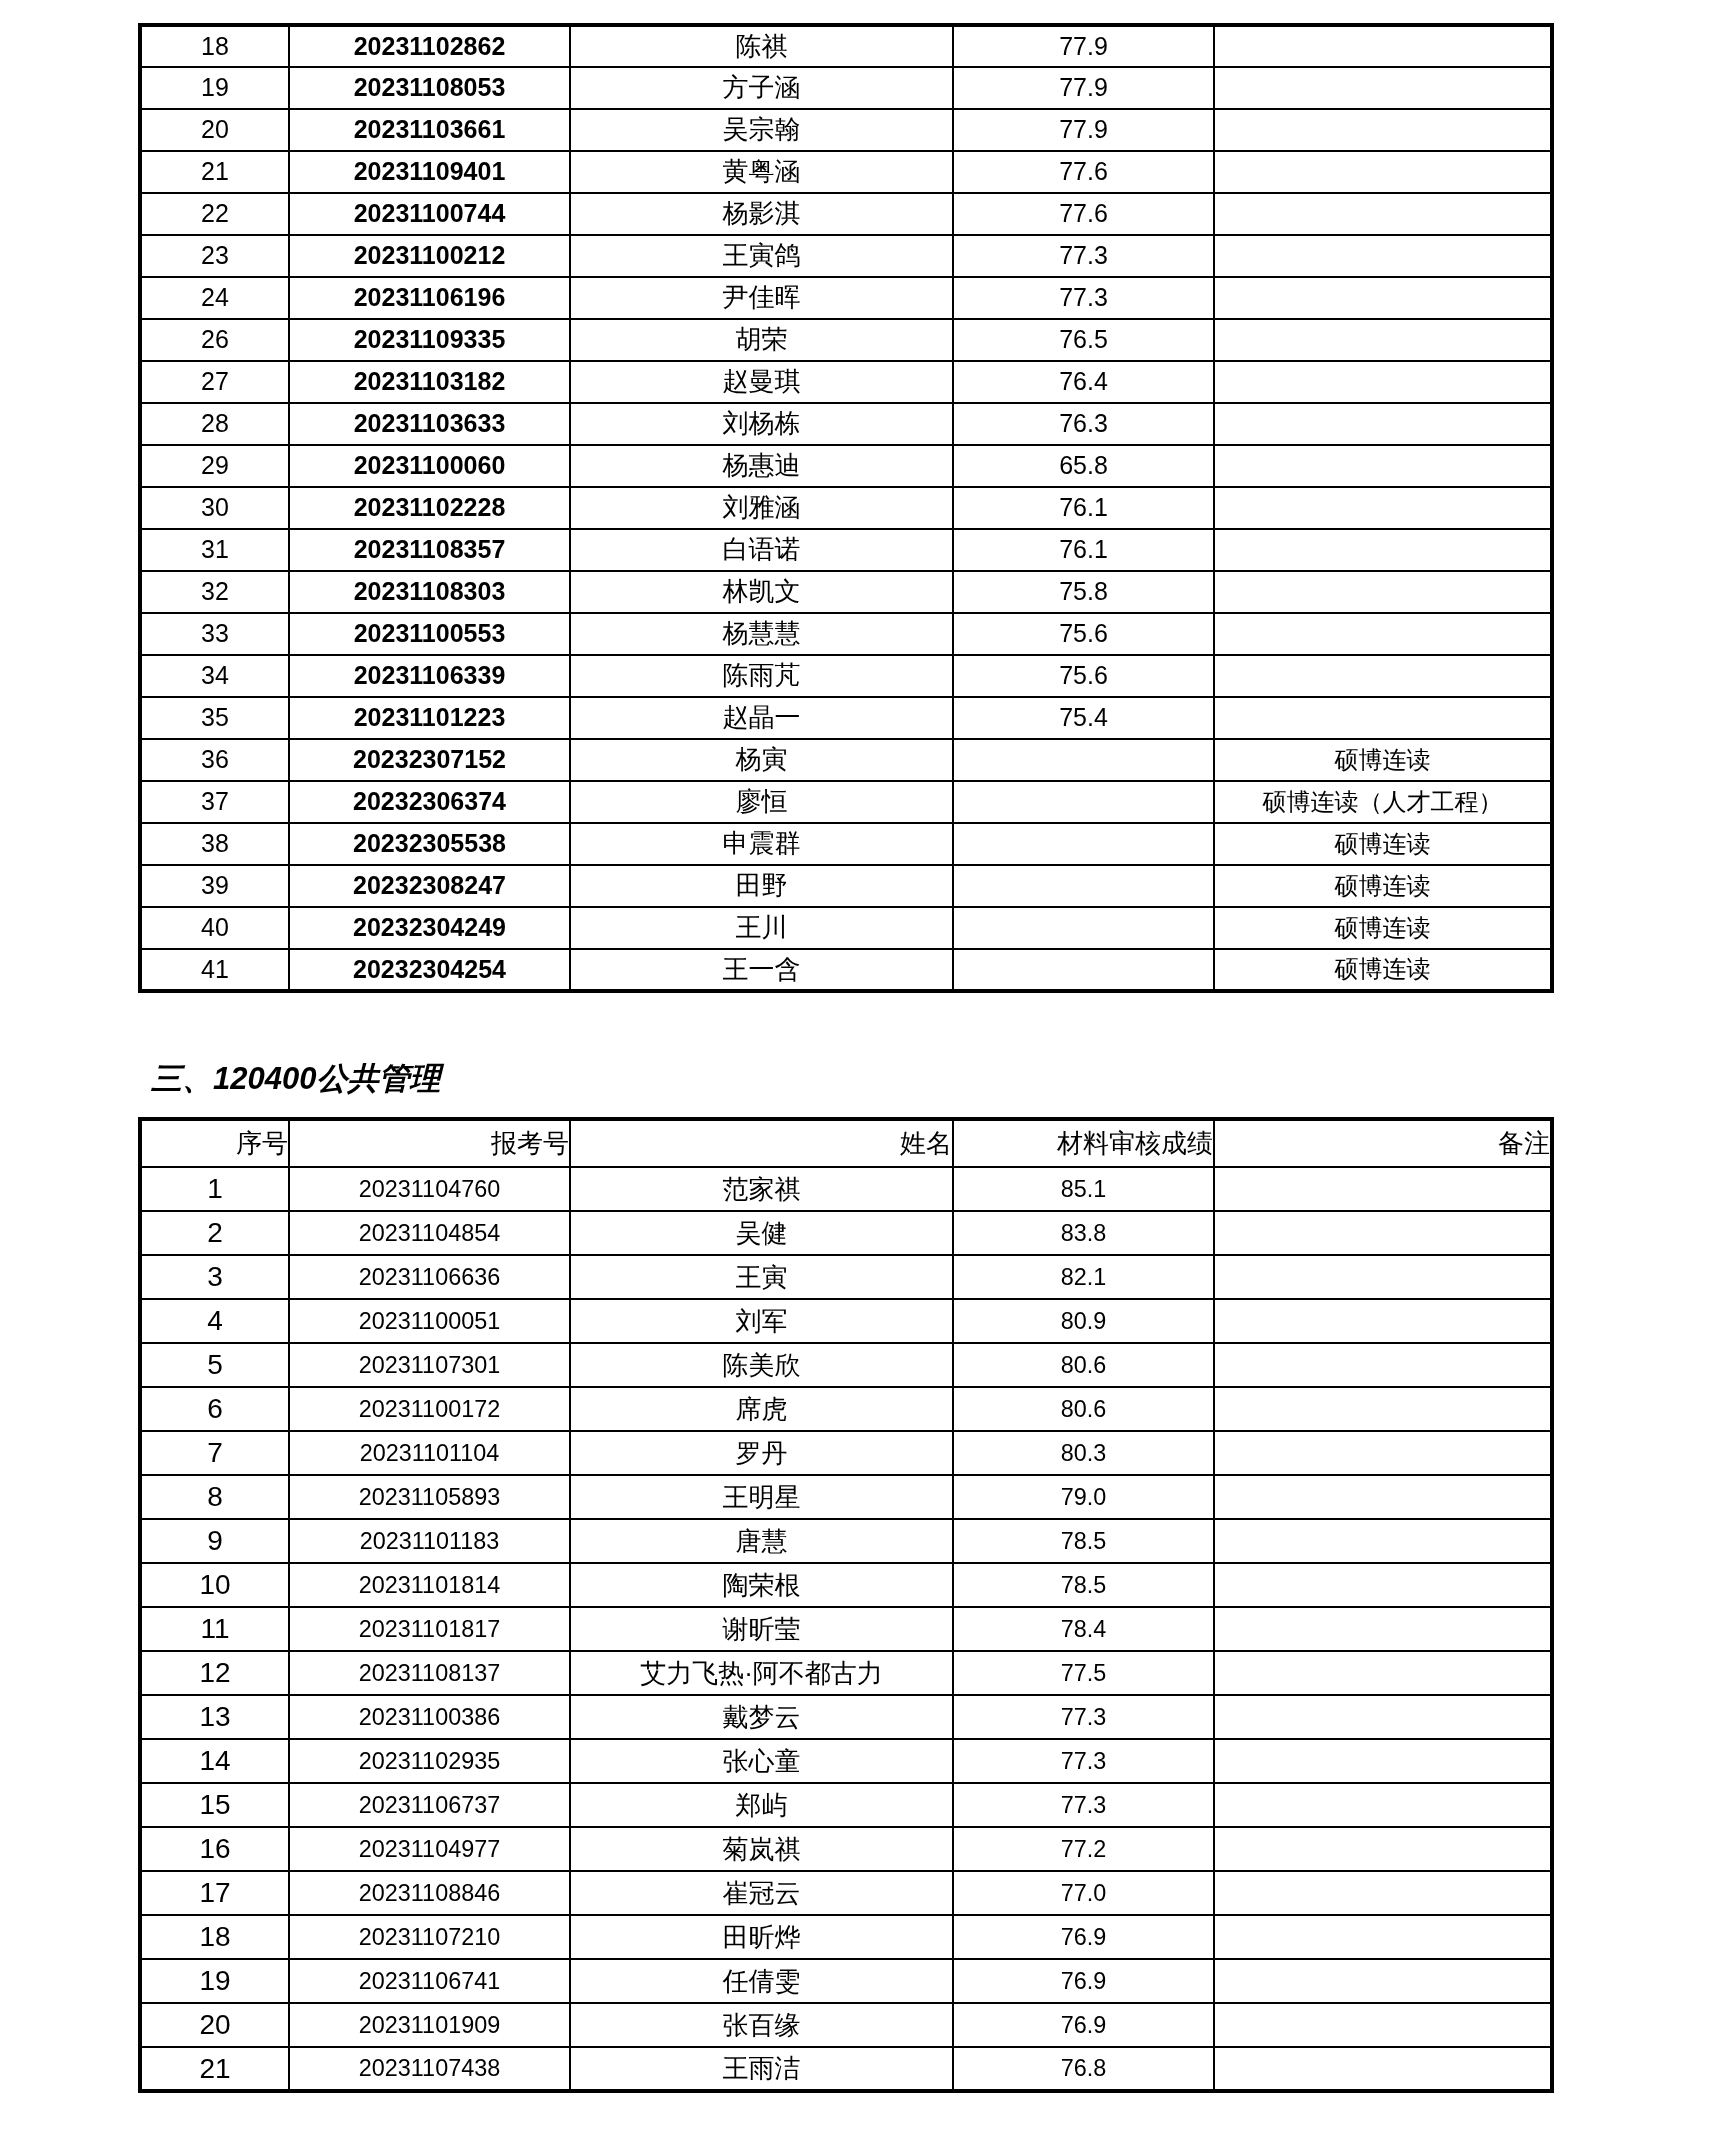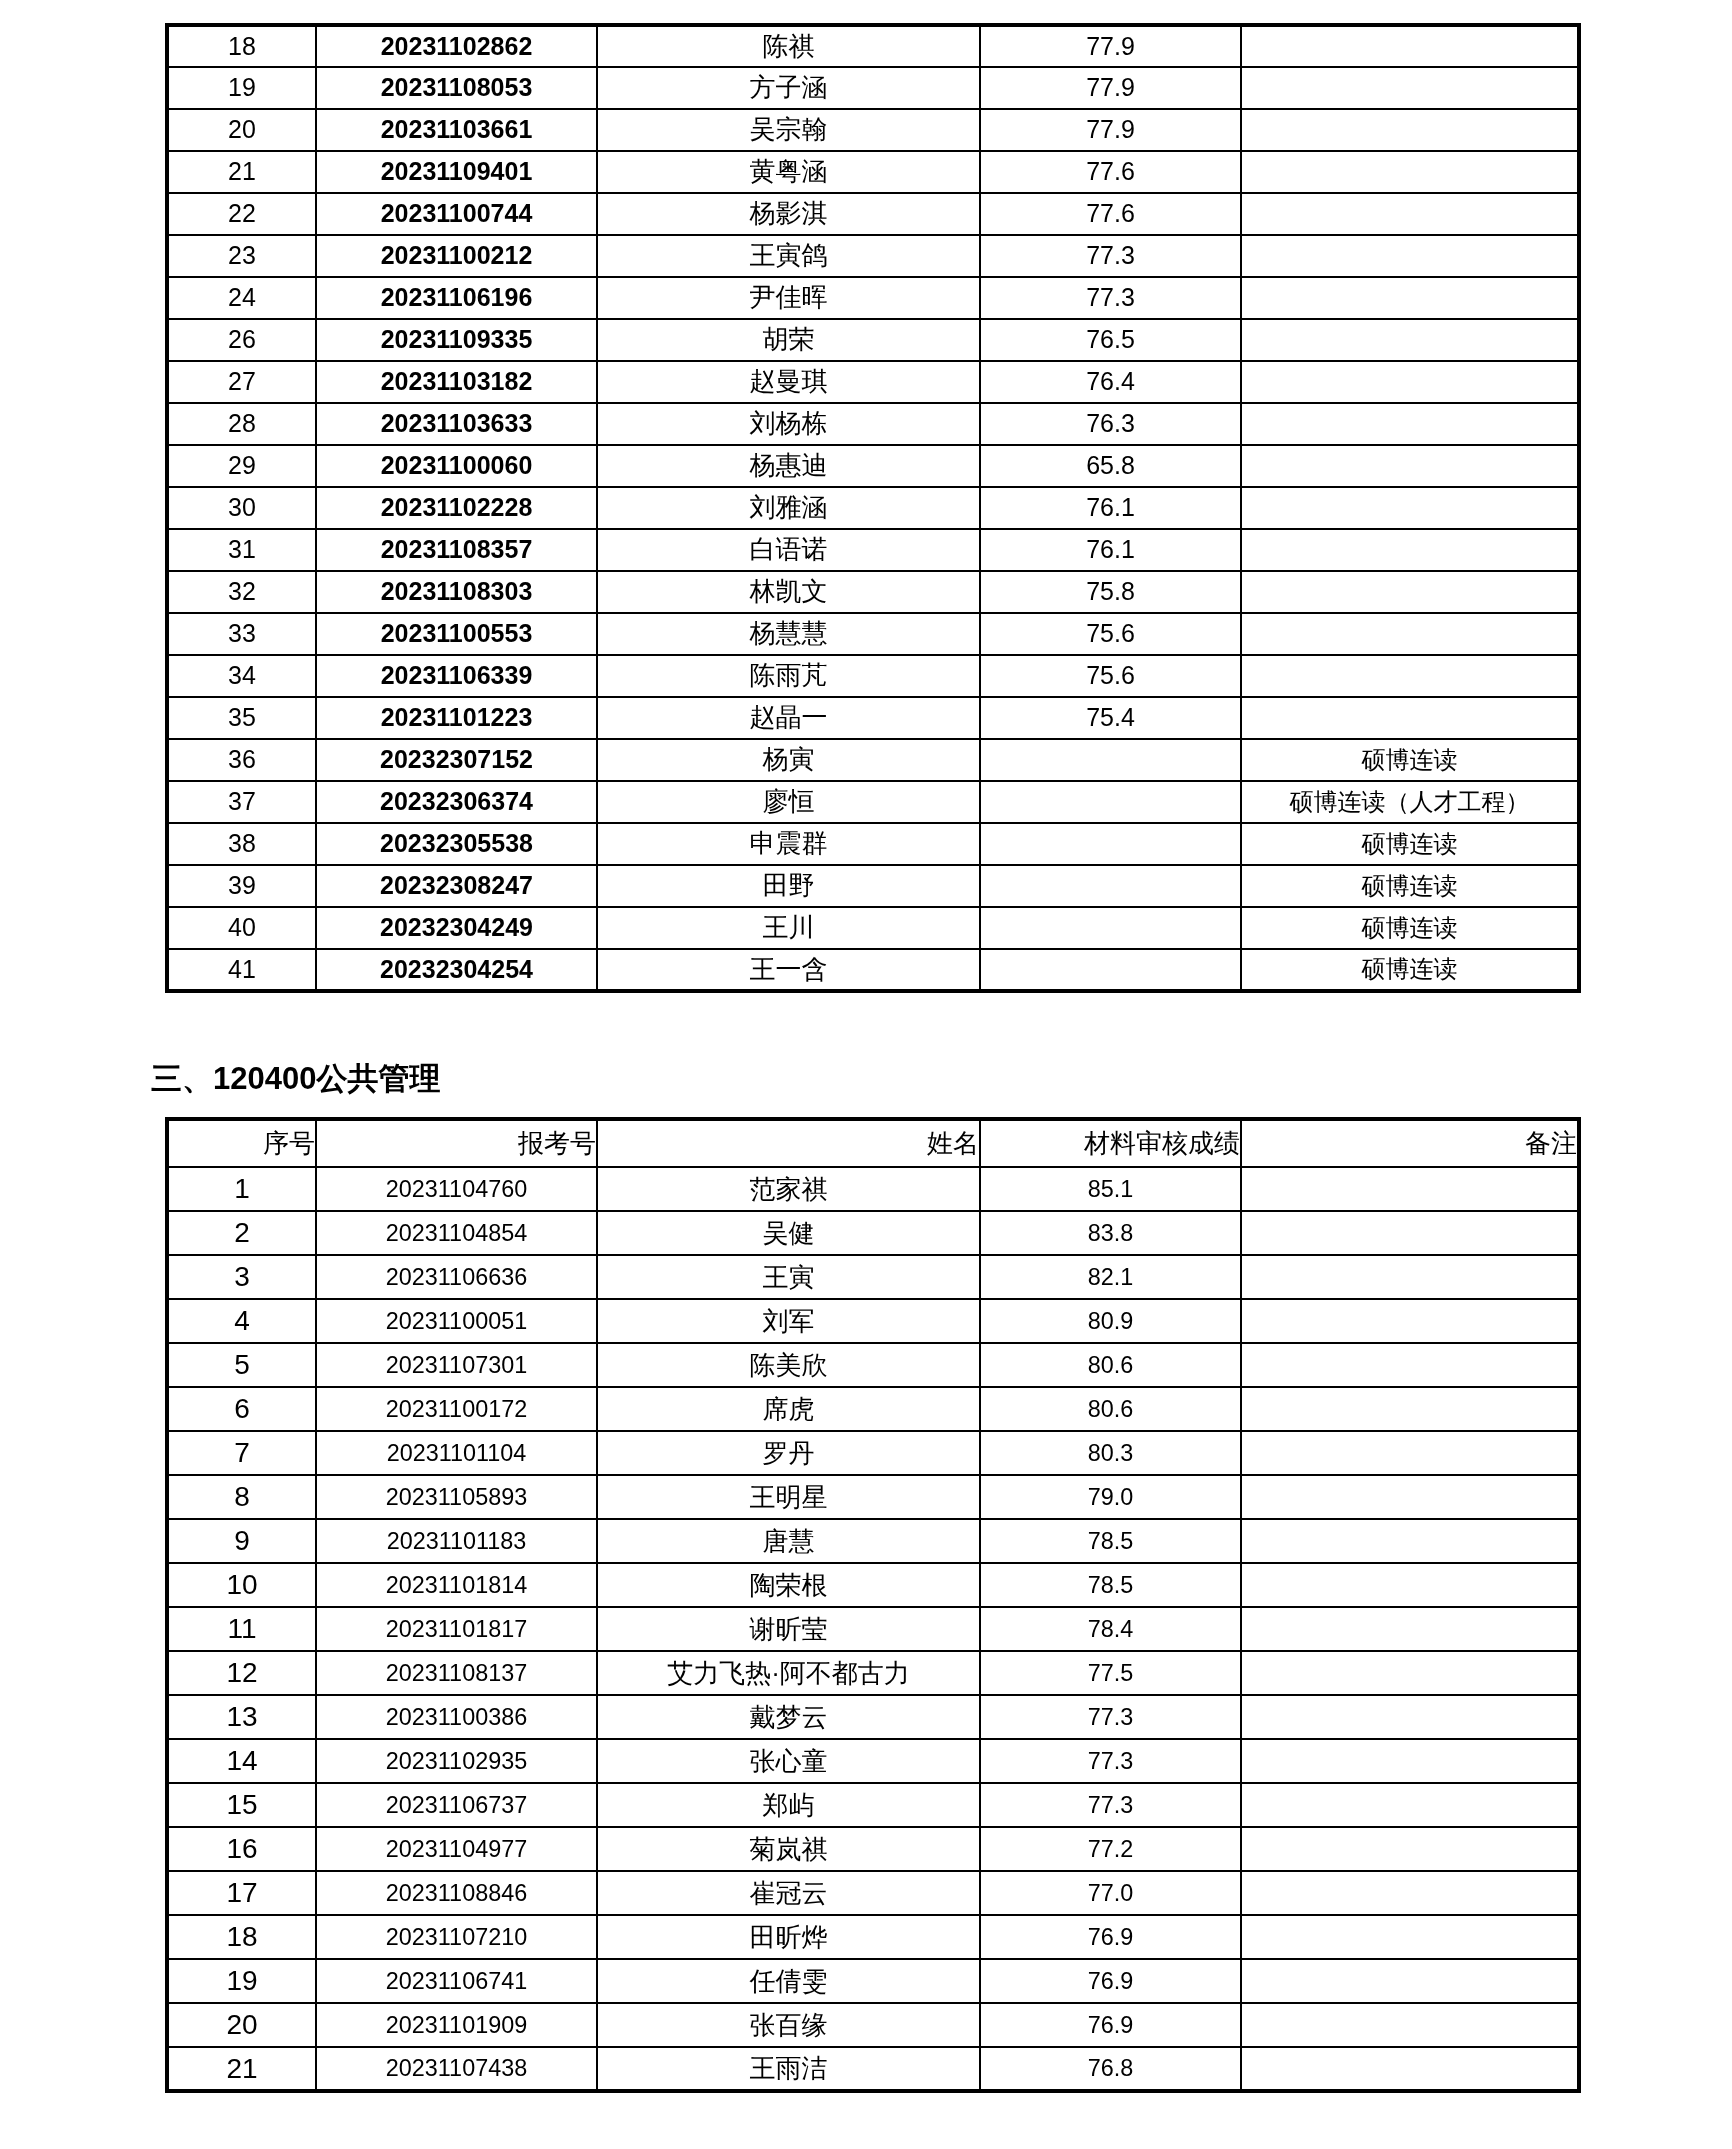--- a/index.html
+++ b/index.html
@@ -16,21 +16,21 @@
     overflow: hidden;
   }
   .page {
     position: absolute;
     inset: 0;
     background: #ffffff;
   }
 
   table.score-table {
     position: absolute;
-    left: 165px;
+    left: 138px;
     border-collapse: collapse;
     table-layout: fixed;
     width: 1410px;
     border: 4.5px solid #000;
   }
   #table1 { top: 22.5px; }
   #table2 { top: 1117px; }
 
   table.score-table td, table.score-table th {
     border: 2.7px solid #000;
@@ -71,20 +71,21 @@
   #table2 td.col-score  { font-size: 23.4px; border-radius: 16px; }
   #table2 td.col-remark { font-size: 24px; }
 
   .section-heading {
     position: absolute;
     left: 151px;
     top: 1060px;
     font-size: 31px;
     font-weight: bold;
     line-height: 1.2;
+    font-style: italic;
   }
 </style>
 </head>
 <body>
 
 <div class="page">
 
   <table class="score-table" id="table1">
     <colgroup>
       <col class="c-seq">

